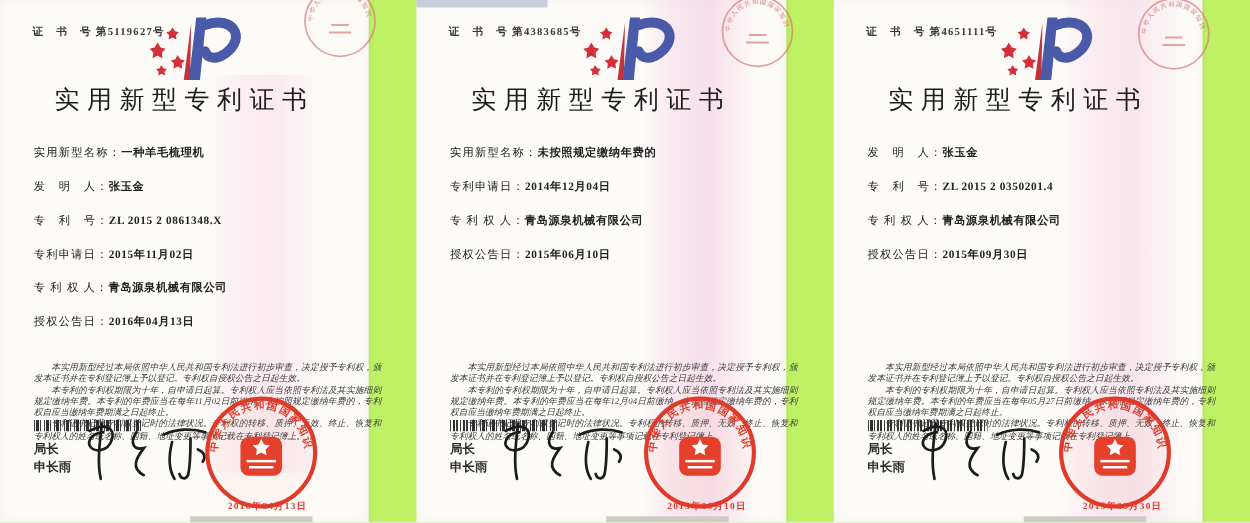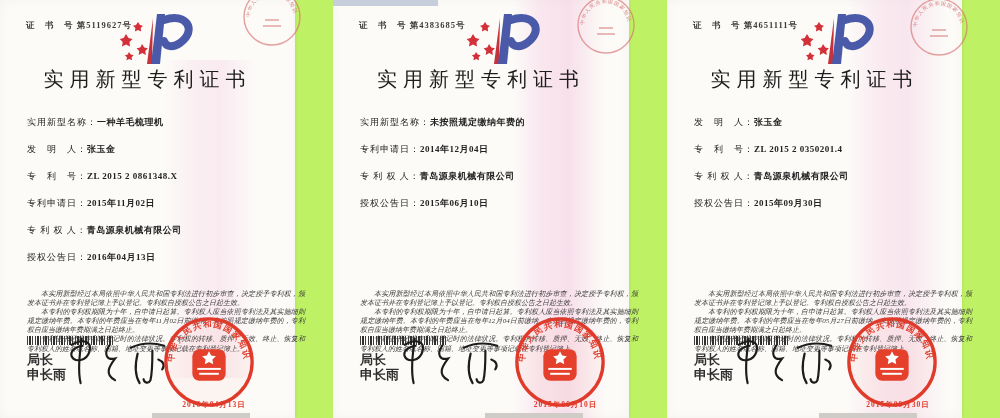--- a/index.html
+++ b/index.html
@@ -26,21 +26,21 @@
         font-size:20px;font-weight:normal;letter-spacing:6px;color:#1d1d1d;white-space:nowrap;}
   .fields{position:absolute;left:27px;top:109px;right:60px;}
   .frow{height:27px;line-height:27px;font-size:9px;color:#222;white-space:nowrap;}
   .flabel{font-weight:normal;letter-spacing:1px;}
   .fvalue{font-weight:bold;letter-spacing:.5px;}
   .bodytext{position:absolute;left:27px;top:270px;width:278px;color:#3b3b3b;
         font-size:7px;line-height:1.3;text-align:justify;font-style:italic;margin-top:20px;}
   .bodytext p{margin:0;text-indent:14px;}
   .barcode{position:absolute;left:27px;top:336px;width:88px;height:9px;
         background:repeating-linear-gradient(90deg,#3c3c3c 0 1px,transparent 1px 2px,#2f2f2f 2px 4px,transparent 4px 5px,#3c3c3c 5px 6px,transparent 6px 8px);}
-  .director{position:absolute;left:27px;top:352px;font-size:13px;color:#2e2e2e;line-height:15px;font-weight:bold;}
+  .director{position:absolute;left:27px;top:352px;font-size:10px;color:#2e2e2e;line-height:15px;font-weight:bold;}
   .signature{position:absolute;left:58px;top:332px;width:118px;height:56px;}
   .seal{position:absolute;left:160px;top:310px;width:98px;height:108px;}
   .seal-date{position:absolute;left:0;right:0;bottom:8px;text-align:center;
         font-size:7.5px;color:#e03a2a;letter-spacing:1px;font-weight:bold;}
   .bottom-strip{position:absolute;left:152px;bottom:0;width:98px;height:5px;background:#cfccc8;}
 </style>
 </head>
 <body>
 
 <div class="stage">

